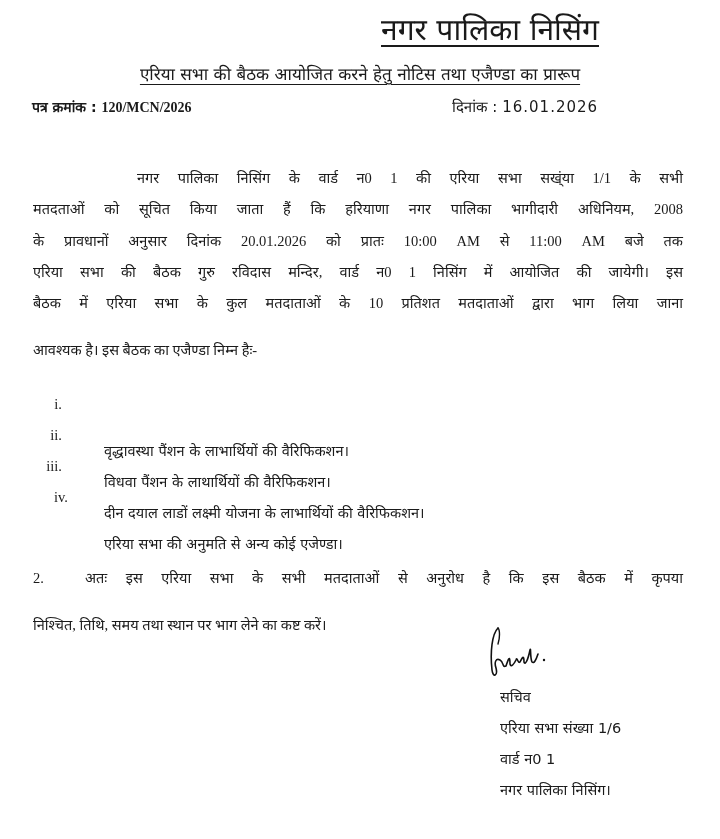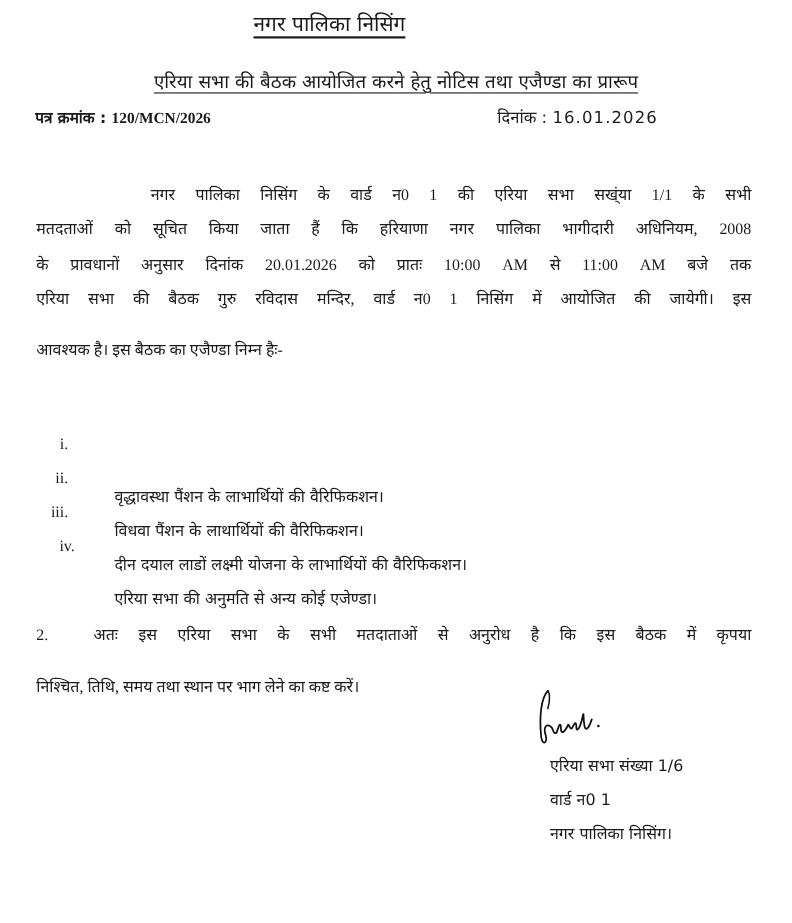--- a/index.html
+++ b/index.html
@@ -11,22 +11,22 @@
       width: 720px;
       height: 839px;
       position: relative;
       overflow: hidden;
       color: #1a1a1a;
       font-family: "DejaVu Sans", sans-serif;
     }
     .abs { position: absolute; white-space: nowrap; }
     .title {
       left: 0; width: 599px; top: 8px;
-      text-align: center;
-      font-size: 19px;
+      text-align: right;
+      font-size: 30px;
     }
     .title span {
       text-decoration: underline;
       text-underline-offset: 5px;
       text-decoration-thickness: 1.5px;
     }
     .subtitle {
       left: 0; width: 720px; top: 62px;
       text-align: center;
       font-size: 17px;
@@ -123,20 +123,21 @@
 <div class="abs date">
   <span>दिनांक :</span>
   <span class="num">16.01.2026</span>
 </div>
 
 <div class="para para1">
   <span class="line first">नगर पालिका निसिंग के वार्ड न0 1 की एरिया सभा सख्ंया 1/1 के सभी</span>
   <span class="line">मतदताओं को सूचित किया जाता हैं कि हरियाणा नगर पालिका भागीदारी अधिनियम, 2008</span>
   <span class="line">के प्रावधानों अनुसार दिनांक 20.01.2026 को प्रातः 10:00 AM से 11:00 AM बजे तक</span>
   <span class="line">एरिया सभा की बैठक गुरु रविदास मन्दिर, वार्ड न0 1 निसिंग में आयोजित की जायेगी। इस</span>
+  <span class="line">बैठक में एरिया सभा के कुल मतदाताओं के 10 प्रतिशत मतदाताओं द्वारा भाग लिया जाना</span>
   <span class="line last">आवश्यक है। इस बैठक का एजैण्डा निम्न हैः-</span>
 </div>
 
 <div>
   <div class="agenda-item" style="top:396px;">
     <span class="agenda-num" style="left:22px;">i.</span>
     <span class="agenda-text">वृद्धावस्था पैंशन के लाभार्थियों की वैरिफिकशन।</span>
   </div>
   <div class="agenda-item" style="top:427px;">
     <span class="agenda-num" style="left:22px;">ii.</span>
@@ -157,16 +158,17 @@
   <span class="line last">निश्चित, तिथि, समय तथा स्थान पर भाग लेने का कष्ट करें।</span>
 </div>
 
 <svg class="signature" viewBox="0 0 80 60">
   <path d="M14 4 C8 10, 6 28, 8 46 C9 54, 14 52, 12 44 C10 38, 12 34, 16 36 C20 38, 18 44, 22 42 C24 36, 26 30, 26 40 C27 44, 30 40, 32 36 C33 32, 34 40, 36 38 C38 34, 40 30, 40 38 C41 42, 44 36, 46 26 C47 22, 46 34, 48 38 C50 40, 52 36, 54 30" fill="none" stroke="#111" stroke-width="1.6" stroke-linecap="round" stroke-linejoin="round"></path>
   <path d="M14 4 C16 6, 16 14, 14 20" fill="none" stroke="#111" stroke-width="1.4" stroke-linecap="round"></path>
   <circle cx="60" cy="36" r="1.2" fill="#111"></circle>
 </svg>
 
 <div class="sig-block">
+  <div>सचिव</div>
   <div>एरिया सभा संख्या 1/6</div>
   <div>वार्ड न0 1</div>
   <div>नगर पालिका निसिंग।</div>
 </div>
 
 </body></html>

